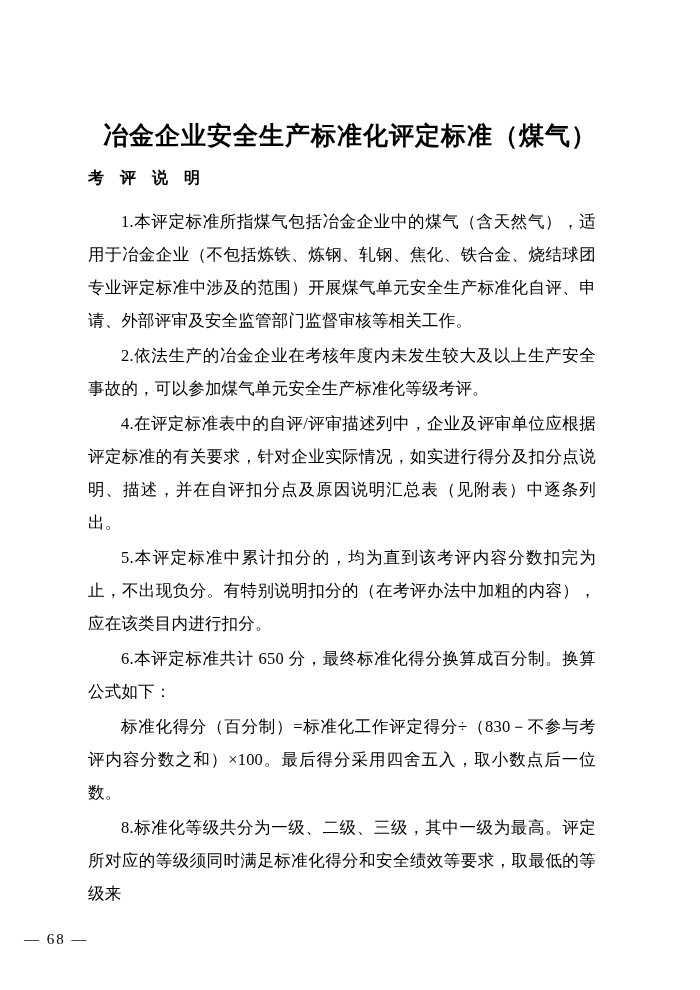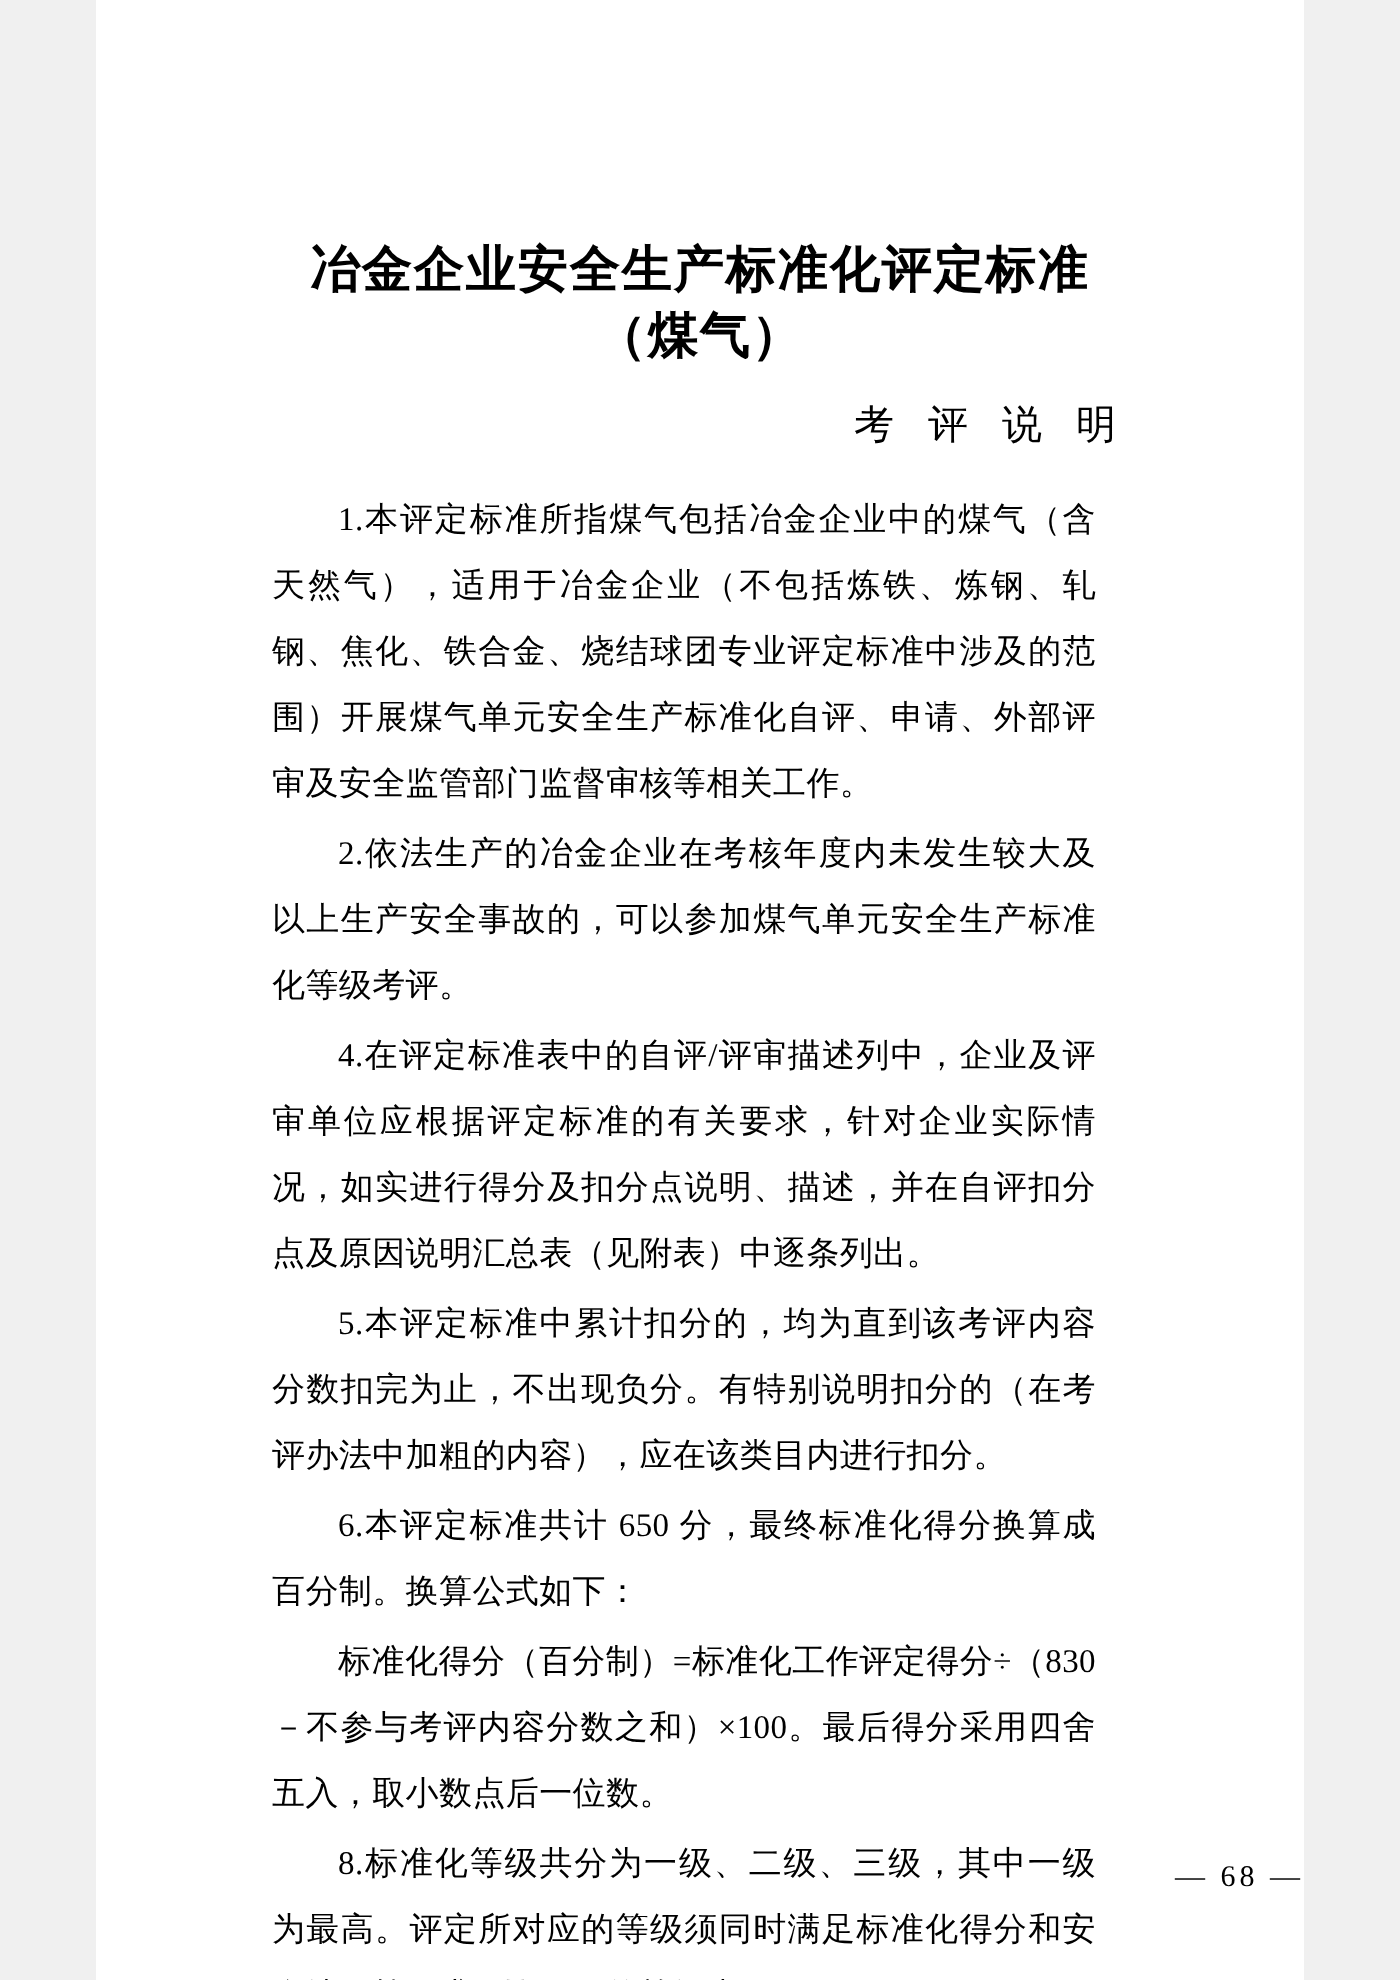--- a/index.html
+++ b/index.html
@@ -1,21 +1,21 @@
 <!DOCTYPE html>
 <html><head>
 <meta charset="utf-8">
 <style>
   html, body {
     margin: 0;
     padding: 0;
     background: #f0f0f0;
   }
   .page {
-    width: 604px;
+    width: 700px;
     height: 990px;
     background: #ffffff;
     position: relative;
     box-sizing: border-box;
     margin: 0 auto;
     overflow: hidden;
     font-family: "Liberation Serif", "DejaVu Serif", serif;
     color: #000000;
   }
   .content {
@@ -26,42 +26,42 @@
   }
   .doc-title {
     text-align: center;
     font-size: 25px;
     font-weight: bold;
     letter-spacing: 1px;
     margin: 0 0 14px 0;
     line-height: 1.3;
   }
   .doc-subtitle {
-    text-align: right;
-    font-size: 20px;
-    font-weight: normal;
+    text-align: left;
+    font-size: 16px;
+    font-weight: bold;
     letter-spacing: 6px;
     margin: 0 0 16px 0;
     line-height: 1.4;
   }
   p.para {
     font-size: 16.5px;
     line-height: 2.0;
     margin: 0 16px 2px 0;
     text-align: justify;
     text-justify: inter-ideograph;
     text-indent: 2em;
     letter-spacing: 0.2px;
   }
   .page-number {
     position: absolute;
     bottom: 42px;
     left: 0;
     right: 0;
-    text-align: right;
+    text-align: left;
     font-size: 15px;
     letter-spacing: 2px;
     margin-left: 24px;
   }
 </style>
 </head>
 <body>
 
 <div class="page">
   <div class="content">

